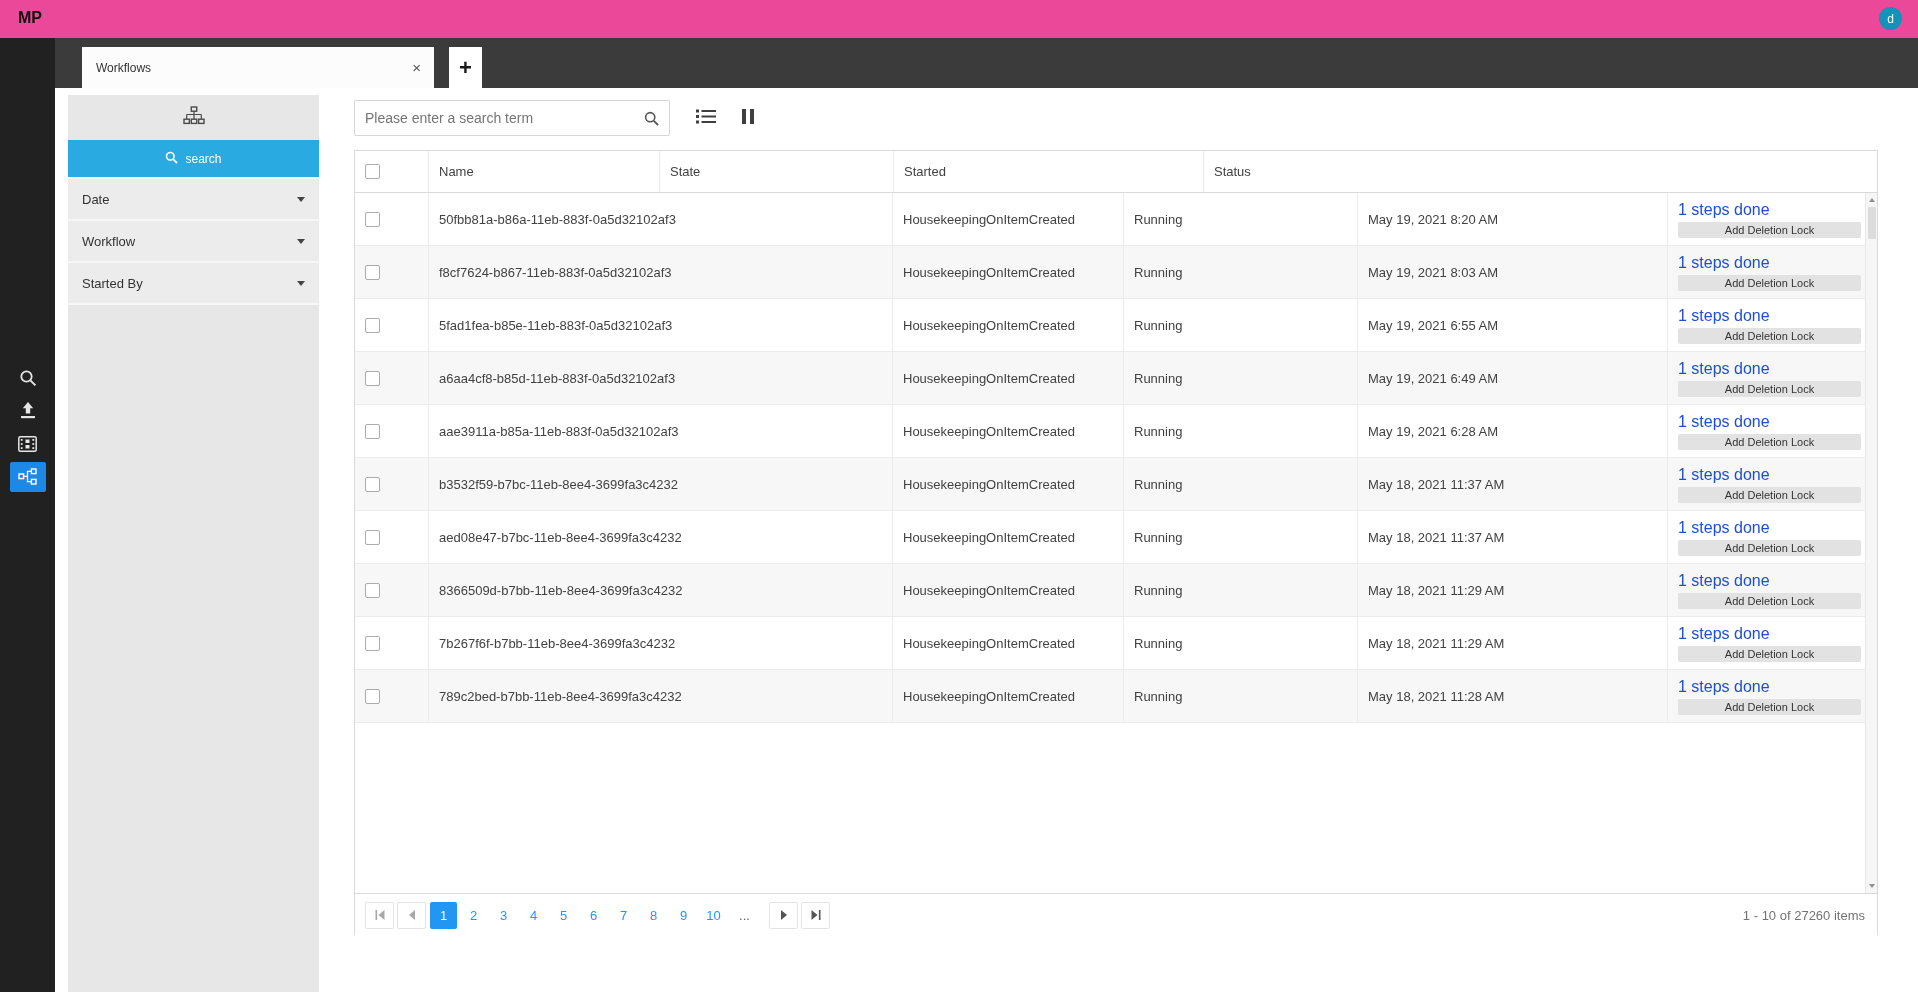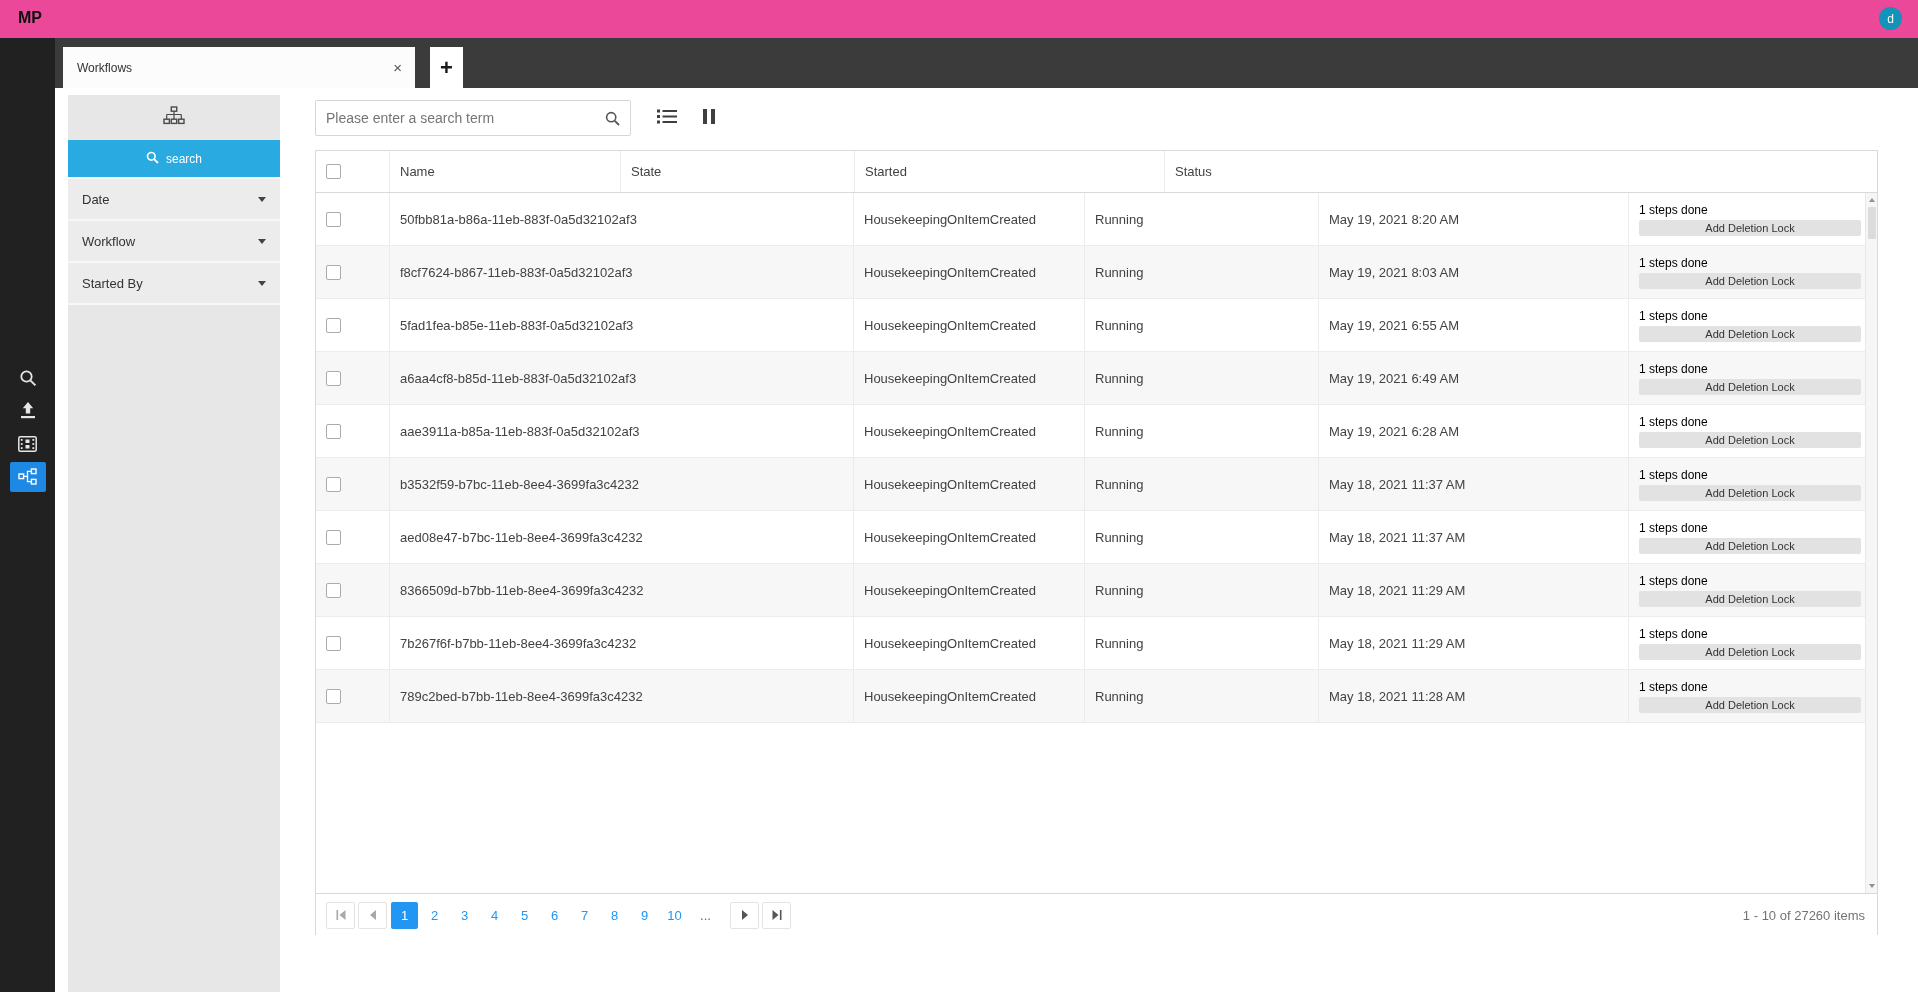--- a/index.html
+++ b/index.html
@@ -18,30 +18,30 @@
   
   .rail { width:55px; background:#212121; padding-top:323px; flex:0 0 auto; }
   .rail-item { height:33px; display:flex; align-items:center; justify-content:center; cursor:pointer; }
   .rail-pad { width:36px; height:30px; display:flex; align-items:center; justify-content:center; border-radius:2px; }
   .rail-item.active .rail-pad { background:#1e88e5; }
 
   .main { flex:1; display:flex; flex-direction:column; min-width:0; }
 
   
   .tabbar { height:50px; background:#3b3b3b; display:flex; align-items:flex-end; flex:0 0 auto; }
-  .tab { margin-left:8px; width:352px; height:41px; background:#fcfcfc; display:flex; align-items:center; cursor:default; }
+  .tab { margin-left:27px; width:352px; height:41px; background:#fcfcfc; display:flex; align-items:center; cursor:default; }
   .tab-label { flex:1; padding-left:14px; font-size:12px; color:#333; }
   .tab-close { padding:0 13px; font-size:15px; color:#555; cursor:pointer; }
   .newtab { margin-left:15px; width:33px; height:41px; background:#fff; display:flex; align-items:center; justify-content:center;
             font-size:22px; font-weight:700; color:#1a1a1a; cursor:pointer; }
 
   .content { flex:1; display:flex; background:#fff; min-height:0; }
 
   
-  .filters { width:212px; margin-left:13px; margin-top:7px; background:#e7e7e7; flex:0 0 auto; display:flex; flex-direction:column; }
+  .filters { width:251px; margin-left:13px; margin-top:7px; background:#e7e7e7; flex:0 0 auto; display:flex; flex-direction:column; }
   .filters-head { height:45px; display:flex; align-items:center; justify-content:center; cursor:pointer; flex:0 0 auto; }
   .search-btn { height:37px; width:100%; border:none; background:#29abe2; color:#fff; font-size:12px; font-family:inherit;
                 display:flex; align-items:center; justify-content:center; gap:7px; cursor:pointer; flex:0 0 auto; }
   .sections { border-top:2px solid #f7f7f7; }
   .filter-section { height:42px; display:flex; align-items:center; justify-content:space-between; padding:0 14px;
                     background:#ececec; border-bottom:2px solid #f7f7f7; cursor:pointer; font-size:13px; color:#333; }
   .caret { width:0; height:0; border-left:4.5px solid transparent; border-right:4.5px solid transparent; border-top:5px solid #444; }
 
   
   .work { flex:1; margin:12px 40px 0 35px; display:flex; flex-direction:column; min-width:0; }
@@ -65,21 +65,21 @@
   .row:nth-child(even) { background:#f7f7f7; }
   .cell { display:flex; align-items:center; padding-left:10px; font-size:13px; color:#424242;
           border-right:1px solid #ececec; overflow:hidden; white-space:nowrap; }
   .cell:last-child { border-right:none; }
   .c-check { width:74px; flex:0 0 auto; }
   .c-id { width:464px; flex:0 0 auto; }
   .c-name { width:231px; flex:0 0 auto; }
   .c-state { width:234px; flex:0 0 auto; }
   .c-started { width:310px; flex:0 0 auto; }
   .c-status { flex:1; flex-direction:column; align-items:stretch; justify-content:center; padding:0 16px 0 10px; gap:3px; }
-  .steps { font-size:12px; color:#000000; }
+  .steps { font-size:16px; color:#1d4ed8; }
   .lock-btn { height:16px; border:none; border-radius:2px; background:#e2e2e2; color:#333; font-size:11px; font-family:inherit;
               line-height:16px; text-align:center; cursor:pointer; width:100%; padding:0; }
   .checkbox { width:15px; height:15px; border:1px solid #ababab; border-radius:2px; background:#fff; display:inline-block; cursor:pointer; }
 
   
   .vscroll { position:absolute; top:42px; right:0; width:12px; height:700px; background:#f6f6f6; border-left:1px solid #e8e8e8; }
   .vs-arrow { position:absolute; left:0; width:11px; height:12px; display:flex; align-items:center; justify-content:center; cursor:pointer; }
   .vs-up { top:1px; } .vs-down { bottom:1px; }
   .tri-up { width:0; height:0; border-left:3.5px solid transparent; border-right:3.5px solid transparent; border-bottom:4.5px solid #8f8f8f; }
   .tri-down { width:0; height:0; border-left:3.5px solid transparent; border-right:3.5px solid transparent; border-top:4.5px solid #8f8f8f; }

